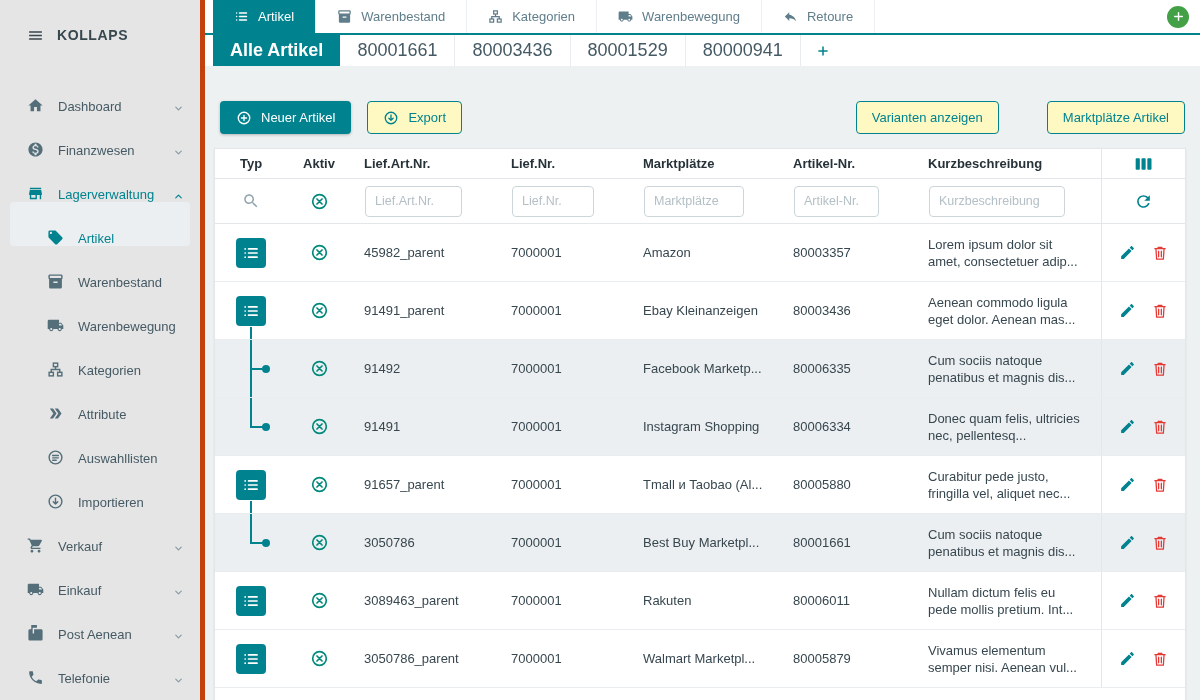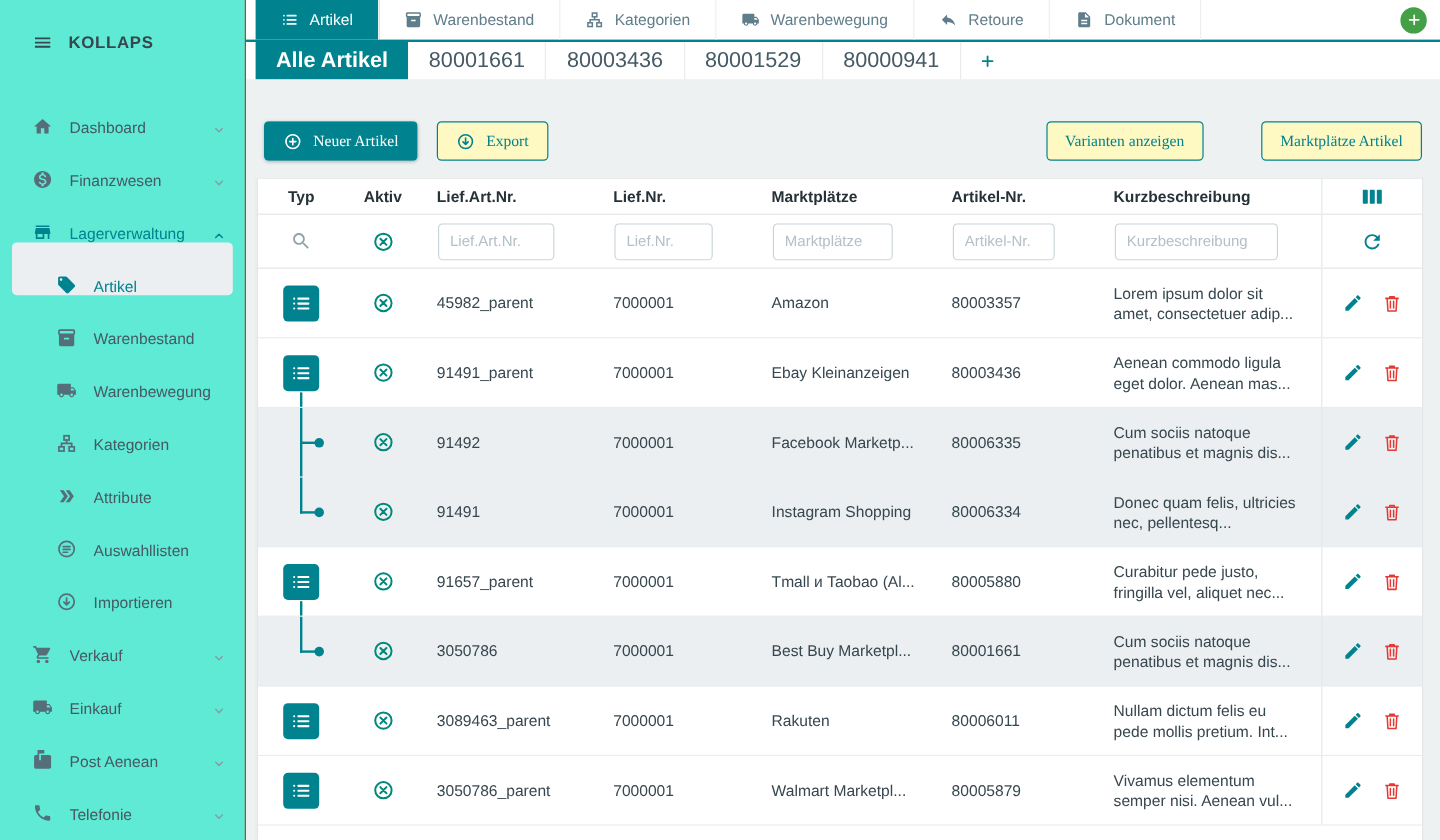--- a/index.html
+++ b/index.html
@@ -3,21 +3,21 @@
 <meta charset="utf-8">
 <style>
   *{box-sizing:border-box;margin:0;padding:0}
   html,body{width:1200px;height:700px;overflow:hidden}
   body{font-family:"Liberation Sans","DejaVu Sans",sans-serif;font-size:13px;color:#37474f;background:#fff}
   .icon{display:inline-flex;width:18px;height:18px;flex:none}
   .icon svg{display:block;width:100%;height:100%}
   .app{display:flex;width:1200px;height:700px}
 
   
-  .sidebar{width:205px;flex:none;background:#5eead4;border-right:1px solid #c2410c;display:flex;flex-direction:column;overflow:hidden}
+  .sidebar{width:205px;flex:none;background:#e5e5e5;border-right:5px solid #c2410c;display:flex;flex-direction:column;overflow:hidden}
   .logo-row{display:flex;align-items:center;gap:13px;padding-left:27px;height:70px;flex:none}
   .logo-row .icon{width:17px;height:17px;color:#37474f;cursor:pointer}
   .brand{font-weight:bold;font-size:14px;letter-spacing:.6px;color:#37474f}
   .nav{flex:1;overflow:hidden}
   .nav-item{display:flex;align-items:flex-end;gap:14px;height:44px;padding:0 16px 0 27px;color:#455a64;cursor:pointer}
   .nav-item .nav-ic{color:#546e7a;width:17px;height:17px}
   .nav-item .nav-label{flex:1;font-size:13px;white-space:nowrap;overflow:hidden}
   .nav-item .chev{width:11px;height:11px;color:#8a9ba3}
   .nav-item.expanded,.nav-item.expanded .nav-ic,.nav-item.expanded .chev{color:#00838f}
   .nav-item.child{padding-left:47px}
@@ -37,21 +37,21 @@
   .tabbar-plus .icon{width:13px;height:13px;color:#fff}
 
   .subtabbar{display:flex;align-items:stretch;background:#fff;height:31px;flex:none;padding-left:8px}
   .subtab{display:flex;align-items:center;padding:0 17px;color:#455a64;font-size:18px;border-right:1px solid #e8ecee;cursor:pointer;white-space:nowrap}
   .subtab.active{background:#00838f;color:#fff;font-weight:bold;border-right:none}
   .subtab-plus{border:none;background:transparent;color:#00838f;padding:0 15px;display:flex;align-items:center;cursor:pointer}
   .subtab-plus .icon{width:14px;height:14px}
 
   .content{flex:1;display:flex;flex-direction:column;padding:35px 14px 0 9px;min-height:0}
   .actions-row{display:flex;flex:none;margin:0 1px 14px 6px}
-  .btn{height:33px;display:inline-flex;align-items:center;gap:9px;padding:0 15px;border-radius:4px;font-size:13px;cursor:pointer;border:1px solid transparent;font-family:Liberation Serif, serif}
+  .btn{height:33px;display:inline-flex;align-items:center;gap:9px;padding:0 15px;border-radius:4px;font-size:13px;cursor:pointer;border:1px solid transparent;font-family:Liberation Sans, sans-serif}
   .btn .icon{width:16px;height:16px}
   .btn-primary{background:#00838f;color:#fff;box-shadow:0 1px 3px rgba(0,0,0,.25)}
   .btn-outline{background:#fef9c3;border-color:#00838f;color:#00838f}
   .btn + .btn{margin-left:16px}
   .actions-right{margin-left:auto;display:flex;gap:32px}
 
   
   .table-card{flex:1;background:#fff;border:1px solid #e4e7e9;border-bottom:none;display:flex;flex-direction:column;min-height:0;box-shadow:0 1px 2px rgba(0,0,0,.08)}
   .trow{display:grid;grid-template-columns:72px 64px 147px 132px 150px 135px 1fr 84px;align-items:center;flex:none}
   .thead{height:30px;border-bottom:1px solid #e4e7e9;font-weight:bold;color:#263238;font-size:13px}
@@ -291,28 +291,20 @@
             </span>
             <span>Warenbewegung</span>
           </div>
           <div class="tab">
             <span class="icon">
               <svg viewBox="0 0 24 24">
                 <path fill="currentColor" d="M10 9V5l-7 7 7 7v-4.1c5 0 8.5 1.6 11 5.1-1-5-4-10-11-11z"></path>
               </svg>
             </span>
             <span>Retoure</span>
-          </div>
-          <div class="tab">
-            <span class="icon">
-              <svg viewBox="0 0 24 24">
-                <path fill="currentColor" d="M14 2H6c-1.1 0-1.99.9-1.99 2L4 20c0 1.1.89 2 1.99 2H18c1.1 0 2-.9 2-2V8l-6-6zm2 16H8v-2h8v2zm0-4H8v-2h8v2zm-3-5V3.5L18.5 9H13z"></path>
-              </svg>
-            </span>
-            <span>Dokument</span>
           </div>
         </div>
       <button class="tabbar-plus">
         <span class="icon">
             <svg viewBox="0 0 24 24" fill="none" stroke="currentColor" stroke-width="2.6" stroke-linecap="round">
               <path d="M12 5v14M5 12h14"></path>
             </svg>
           </span>
       </button>
     </div>

